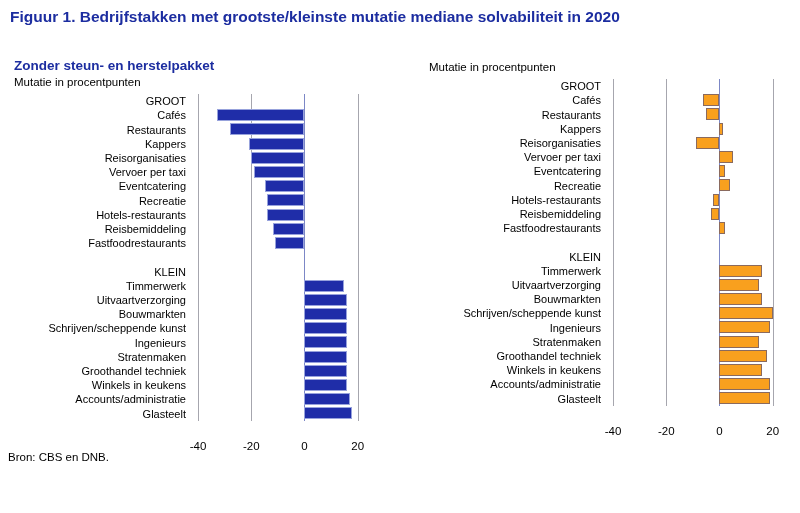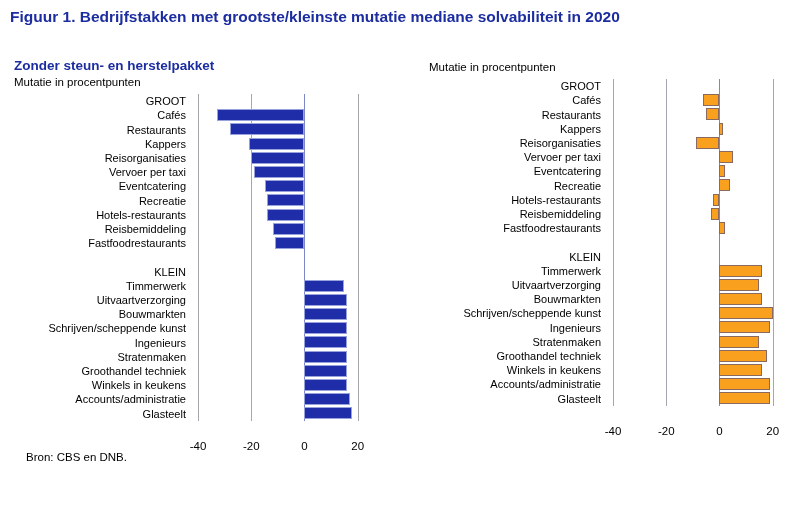--- a/index.html
+++ b/index.html
@@ -16,21 +16,21 @@
   .gridline{position:absolute;top:0;bottom:0;width:1px;}
   .rows{position:relative;height:327px;display:flex;flex-direction:column;}
   .row{display:flex;height:14.217px;align-items:flex-end;}
   .row .lbl{width:176px;padding-right:4px;box-sizing:border-box;text-align:right;
             font-size:11px;white-space:nowrap;color:#000;line-height:13px;}
   .row .cell{position:relative;width:185px;height:100%;}
   .bar{position:absolute;top:1px;height:12px;box-sizing:border-box;}
   .axis{position:relative;margin-left:176px;width:185px;height:16px;margin-top:3px;
         font-size:11.5px;color:#000;}
   .axis span{position:absolute;transform:translateX(-50%);top:16px;}
-  .footer{padding-left:26px;margin-top:10px;font-size:11.5px;line-height:14.5px;color:#000;}
+  .footer{padding-left:8px;margin-top:10px;font-size:11.5px;line-height:14.5px;color:#000;}
 </style>
 </head>
 <body>
 
 <div class="figure">
   <div class="title">Figuur 1. Bedrijfstakken met grootste/kleinste mutatie mediane solvabiliteit in 2020</div>
 
   <div class="panels">
     <div class="panel">
       <div class="panel-header">Zonder steun- en herstelpakket</div>

